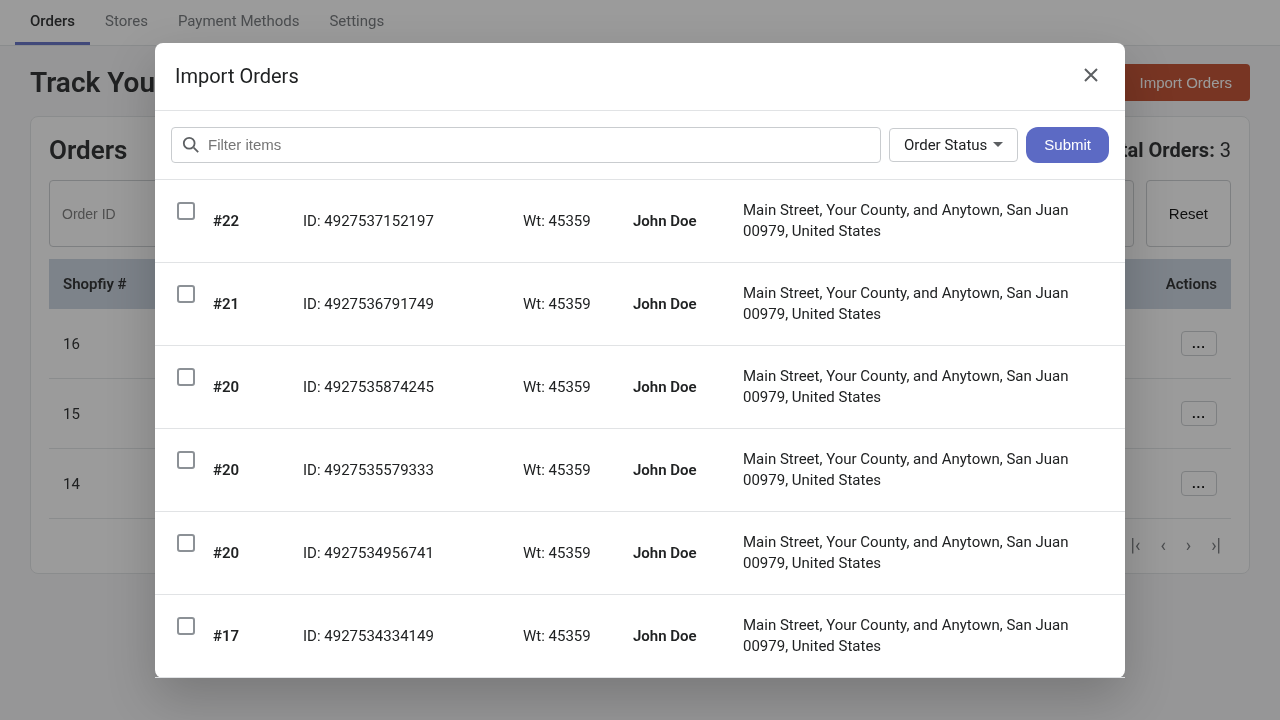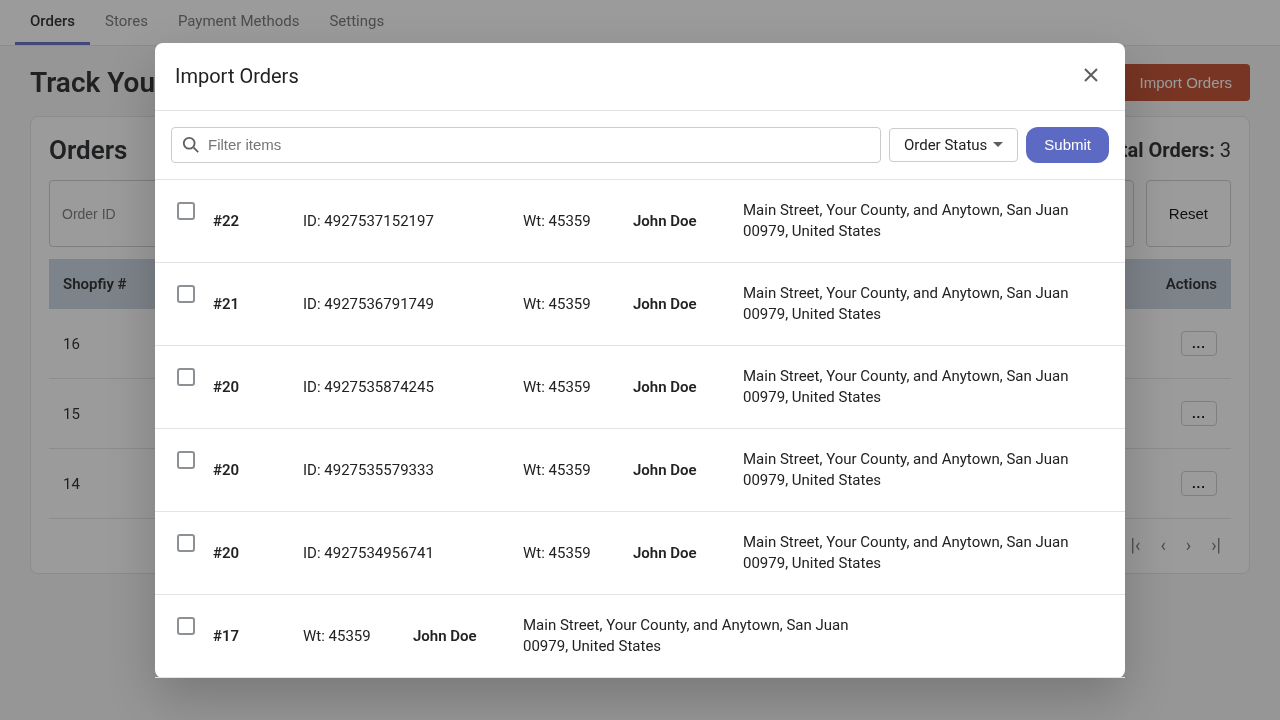--- a/index.html
+++ b/index.html
@@ -170,19 +170,20 @@
           <div class="cbox"></div>
           <div class="col-num">#20</div>
           <div class="col-id">ID: 4927534956741</div>
           <div class="col-wt">Wt: 45359</div>
           <div class="col-name">John Doe</div>
           <div class="col-addr">Main Street, Your County, and Anytown, San Juan<br>00979, United States</div>
         </div>
         <div class="order-row">
           <div class="cbox"></div>
           <div class="col-num">#17</div>
+          <div class="col-id">ID: 4927534334149</div>
           <div class="col-wt">Wt: 45359</div>
           <div class="col-name">John Doe</div>
           <div class="col-addr">Main Street, Your County, and Anytown, San Juan<br>00979, United States</div>
         </div>
       </div>
   </div>
 </div>
 
 </body></html>

